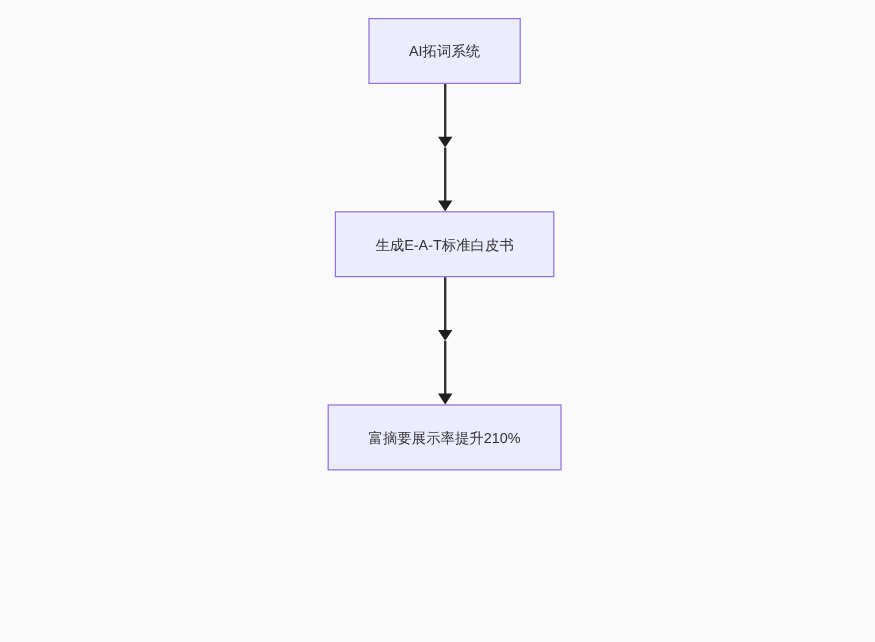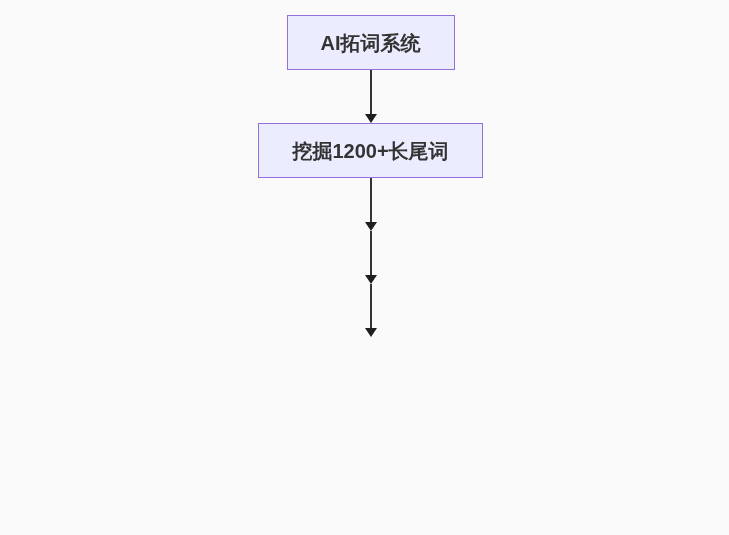--- a/index.html
+++ b/index.html
@@ -29,24 +29,23 @@
   }
   .node {
     min-height: 55px;
     display: flex;
     align-items: center;
     justify-content: center;
     padding: 0 33px;
     background: var(--node-fill);
     border: 1px solid var(--node-border);
     color: var(--node-text);
-    font-size: 20px;
+    font-size: 12px;
     line-height: 1;
     white-space: nowrap;
-    font-weight: bold;
   }
   .arrow {
     position: relative;
     width: 0;
     height: 53px;
   }
   .arrow .line {
     position: absolute;
     left: -1px;
     top: 0;
@@ -70,33 +69,34 @@
 
 <div class="flowchart">
 
   <div class="node">AI拓词系统</div>
 
   <div class="arrow">
     <div class="line"></div>
     <div class="head"></div>
   </div>
 
-  <div class="node">挖掘1200+长尾词</div>
+
+  <div class="arrow">
+    <div class="line"></div>
+    <div class="head"></div>
+  </div>
+
+  <div class="node">生成E-A-T标准白皮书</div>
 
   <div class="arrow">
     <div class="line"></div>
     <div class="head"></div>
   </div>
 
 
   <div class="arrow">
     <div class="line"></div>
     <div class="head"></div>
   </div>
 
-
-  <div class="arrow">
-    <div class="line"></div>
-    <div class="head"></div>
-  </div>
-
+  <div class="node">富摘要展示率提升210%</div>
 
 </div>
 
 </body></html>

